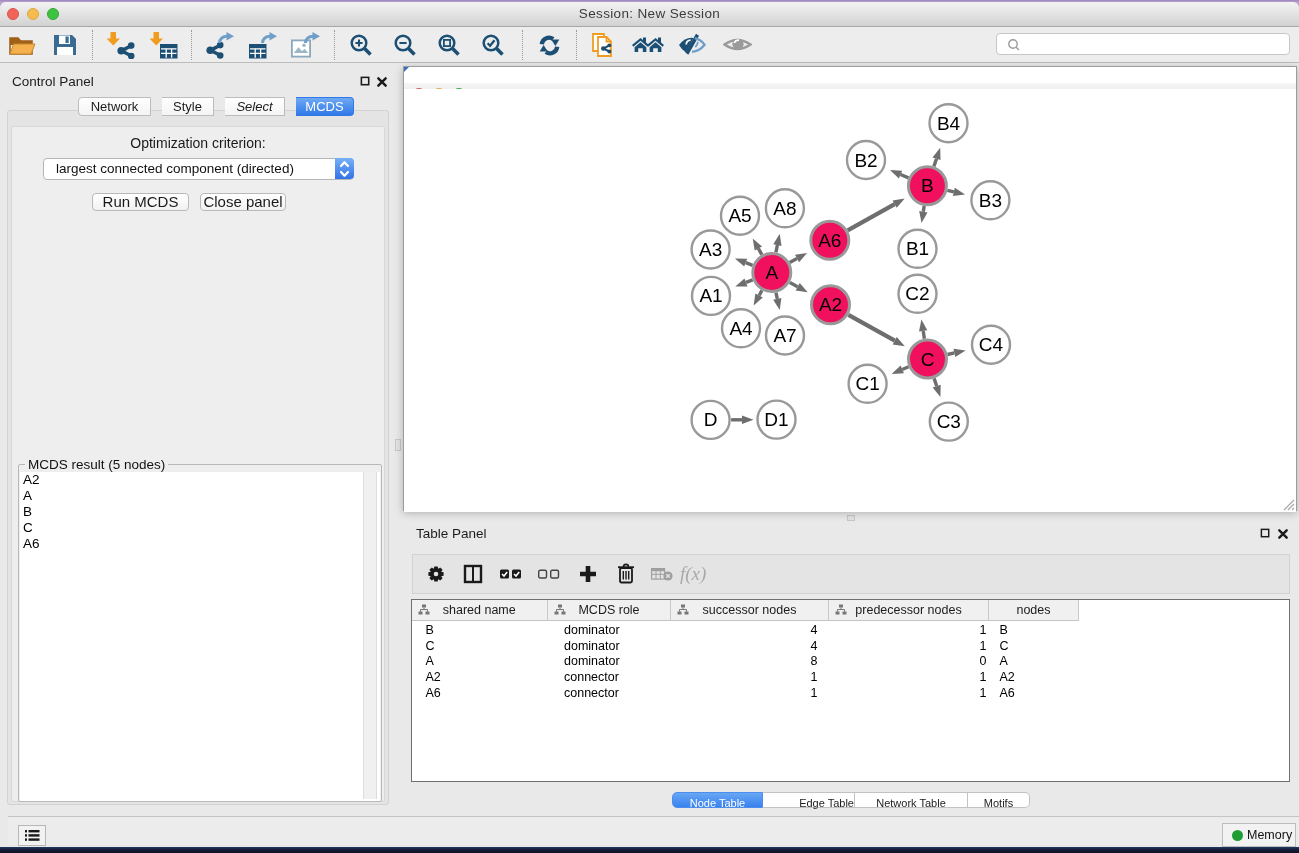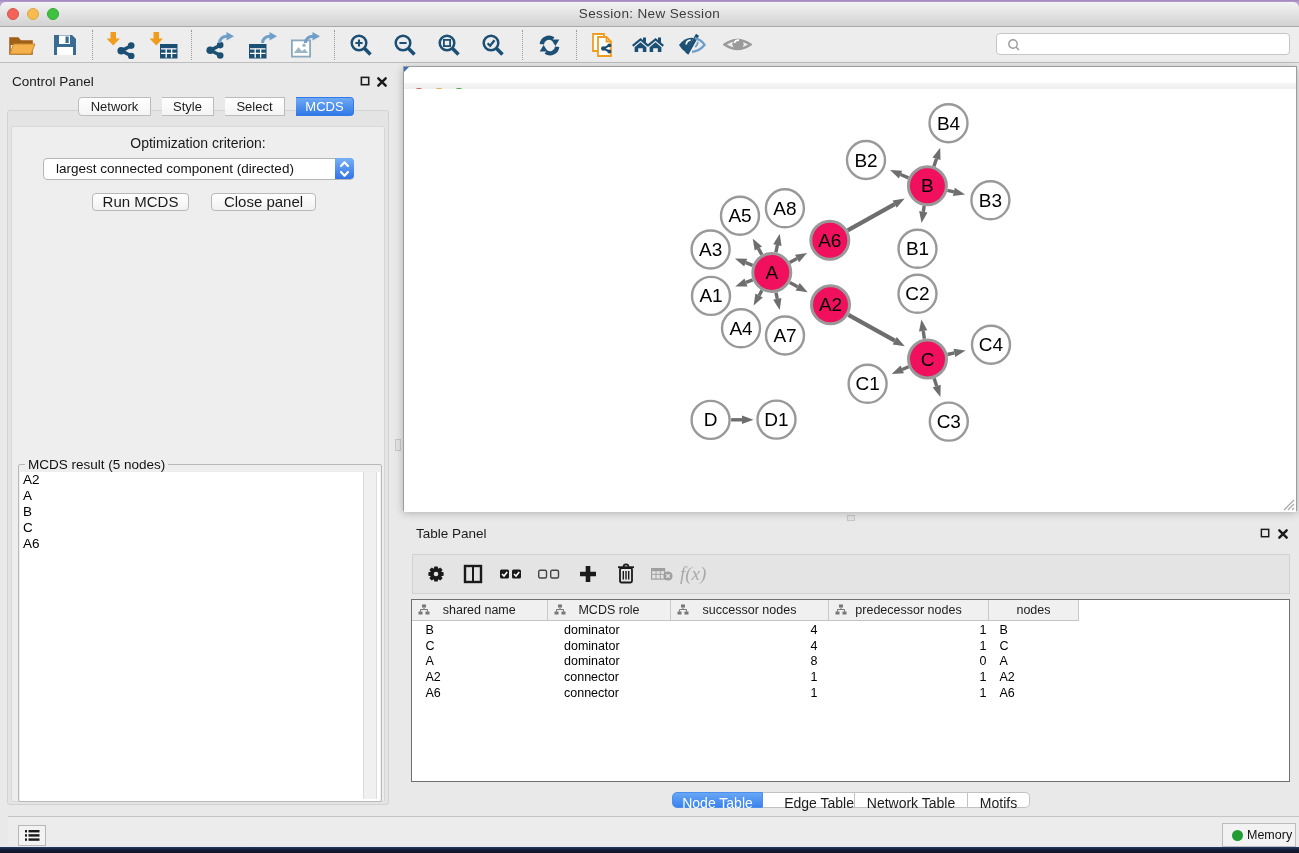--- a/index.html
+++ b/index.html
@@ -52,21 +52,21 @@
 #tpanel { position:absolute; left:394px; top:456px; width:905px; height:298px; }
 #tp-title { position:absolute; left:22px; top:6px; font-size:13.5px; color:#1c1c1c; }
 #tp-toolbar { position:absolute; left:18px; top:34px; width:878px; height:40px; background:#e4e4e4; border:1px solid #d2d2d2; border-radius:0; }
 #ttable { position:absolute; left:16.5px; top:78.5px; width:879px; height:183px; background:#fff; border:1px solid #707070; }
 #thead { position:absolute; left:0; top:0; width:667px; height:21px; background:#f0f0f0; border-bottom:1px solid #c4c4c4; }
 .th { position:absolute; top:0; height:21px; border-right:1px solid #c9c9c9; font-size:12.5px; color:#1c1c1c; text-align:center; line-height:21px; }
 .trow { position:absolute; font-size:12.5px; color:#000; height:16px; line-height:16px; width:100%; }
 .tcell { position:absolute; top:0; }
 .num { text-align:right; }
 #ttabs { position:absolute; left:278px; top:272px; display:flex; height:21px; }
-.ttab { height:16px; border:1px solid #c2c2c2; border-left:none; background:#fff; font-size:14px; color:#1c1c1c; text-align:center; line-height:20px; }
+.ttab { height:16px; border:1px solid #c2c2c2; border-left:none; background:#fff; font-size:11px; color:#1c1c1c; text-align:center; line-height:20px; }
 .ttab.first { border-left:1px solid #c2c2c2; border-radius:5px 0 0 5px; }
 .ttab.last { border-radius:0 5px 5px 0; }
 .ttab.sel { background:linear-gradient(#68a7f4,#3982ef); border-color:#4d8eec; color:#fff; }
 #listbtn { position:absolute; left:10px; top:8px; width:28px; height:21px; background:#f2f2f2; border:1px solid #b8b8b8; }
 #membtn { position:absolute; left:1214px; top:6px; width:74px; height:24px; background:#f2f2f2; border:1px solid #bdbdbd; font-size:12.5px; color:#111; }
 </style>
 </head>
 <body>
 <div id="desktop-top"></div>
 <div id="mainwin">
@@ -242,34 +242,34 @@
   <div id="cp-title">Control Panel</div>
   <svg width="11" height="11" style="position:absolute;left:360px;top:12px" viewBox="0 0 12 12">
           <rect x="1.5" y="1.5" width="8" height="8" fill="none" stroke="#1a1a1a" stroke-width="1.7"></rect>
         </svg>
   <svg width="12" height="12" style="position:absolute;left:376px;top:11.5px" viewBox="0 0 13 13">
           <path d="M2.5 2.5 L10.5 10.5 M10.5 2.5 L2.5 10.5" stroke="#1a1a1a" stroke-width="2.6" stroke-linecap="round"></path>
         </svg>
   <div class="tabrow" style="left:78px;top:33px;gap:11px;">
     <div class="tab first" style="width:73px;">Network</div>
     <div class="tab" style="width:52px;">Style</div>
-    <div class="tab" style="width:60px;">Select</div>
+    <div class="tab" style="width:60px;font-style:italic;">Select</div>
     <div class="tab sel last" style="width:58px;">MCDS</div>
   </div>
   <div id="cp-outer">
     <div id="cp-inner">
       <div id="optlabel">Optimization criterion:</div>
       <div id="combo">largest connected component (directed)
         <div id="combo-step"><svg width="19" height="22" viewBox="0 0 19 22">
                   <path d="M6 8 L9.5 4.2 L13 8" stroke="#fff" stroke-width="2.2" fill="none" stroke-linecap="round" stroke-linejoin="round"></path>
                   <path d="M6 14 L9.5 17.8 L13 14" stroke="#fff" stroke-width="2.2" fill="none" stroke-linecap="round" stroke-linejoin="round"></path>
                 </svg></div>
       </div>
       <div class="btn" style="left:80px;top:66px;width:97px;">Run MCDS</div>
-      <div class="btn" style="left:188px;top:66px;width:105px;margin-left:11px;">Close panel</div>
+      <div class="btn" style="left:188px;top:66px;width:86px;">Close panel</div>
       <div id="groupbox">
         <div id="grouplabel">MCDS result (5 nodes)</div>
         <div id="mcdslist">A2<br>A<br>B<br>C<br>A6
           <div id="mcdsscroll"></div>
         </div>
       </div>
     </div>
   </div>
 </div>
 <div class="vhandle" style="left:395px;top:375px;width:6px;height:12px;"></div>

